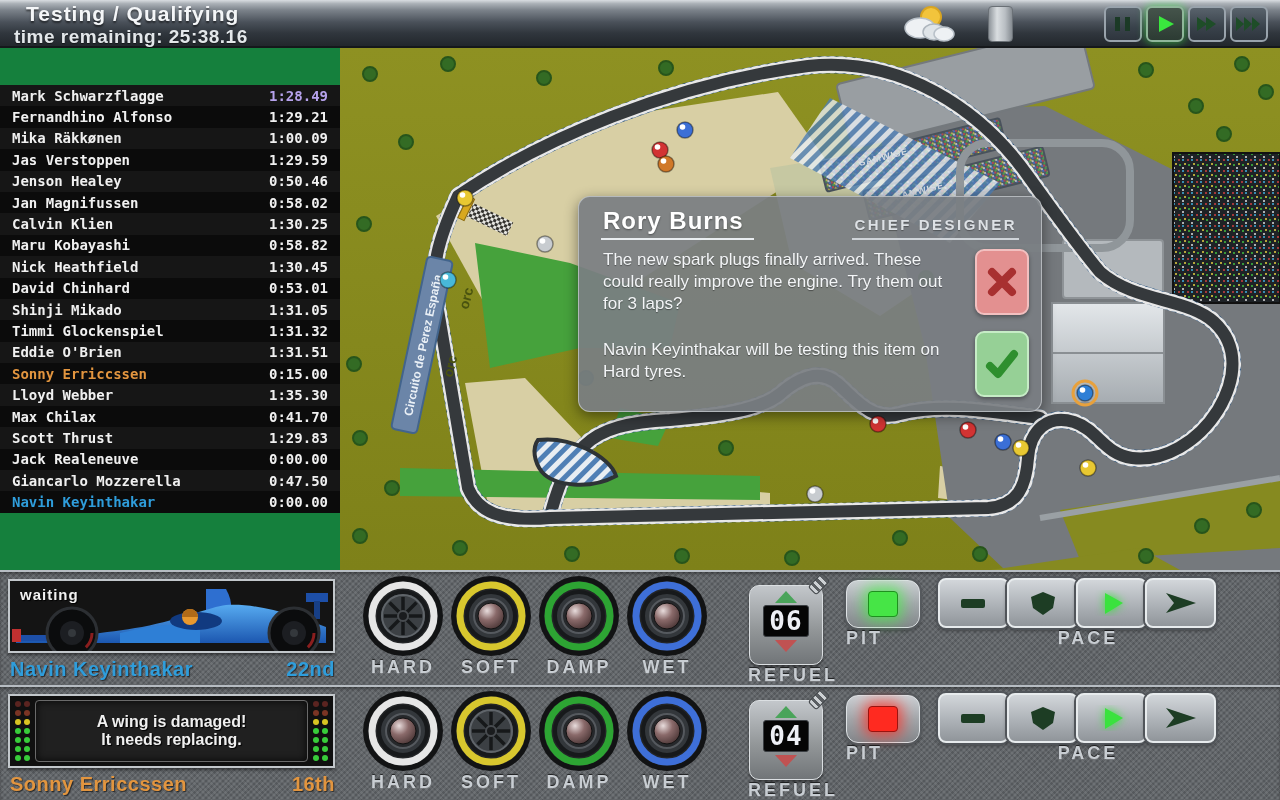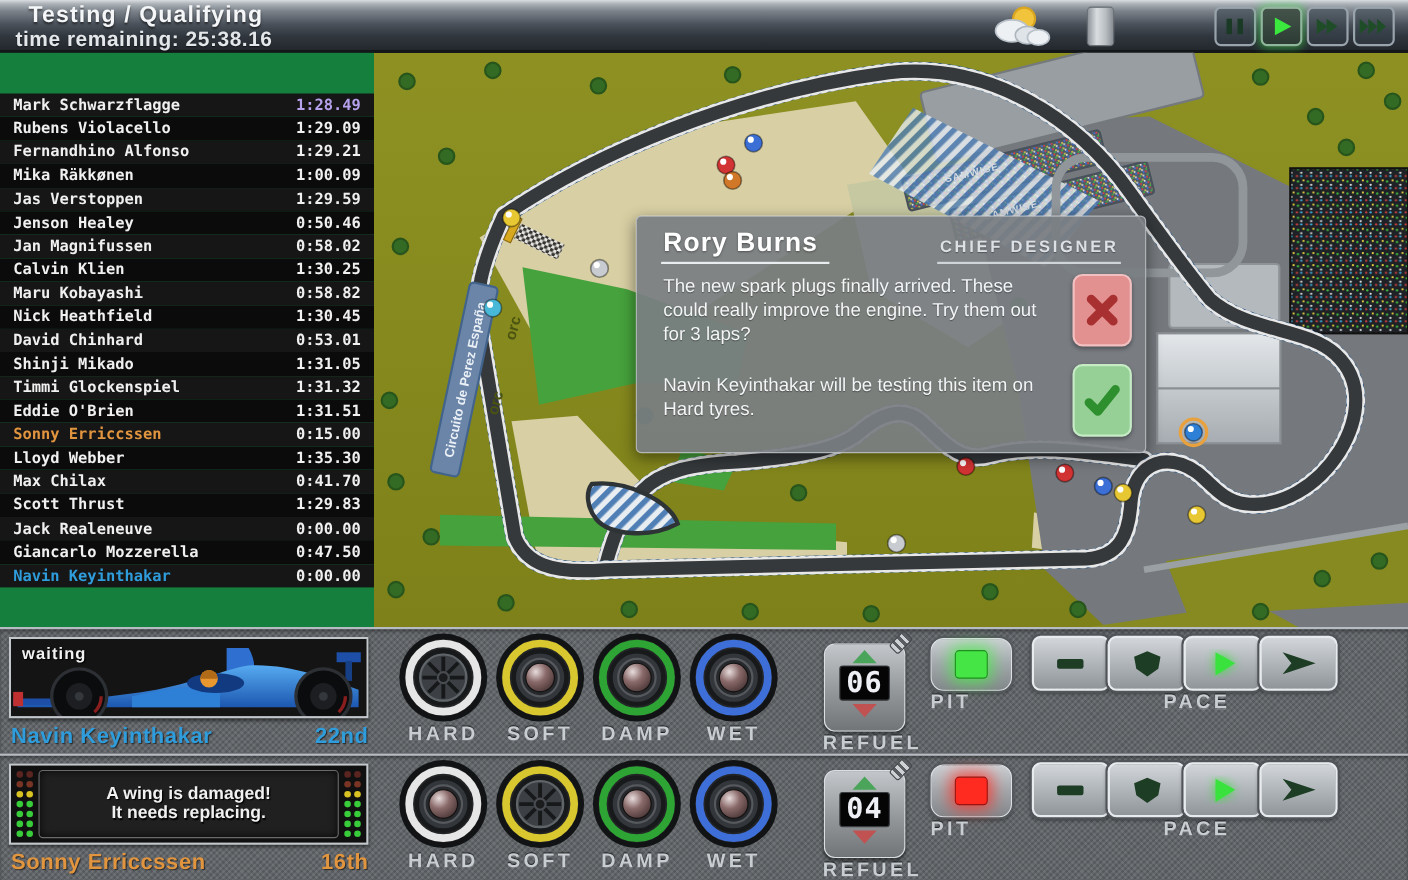--- a/index.html
+++ b/index.html
@@ -34,21 +34,21 @@
     padding:0 12px;font-family:"DejaVu Sans Mono",monospace;font-size:14px;font-weight:bold;
     color:#f0f0f0;letter-spacing:0;}
   .trow:nth-child(odd){background:#161616;}
   .trow:nth-child(even){background:#0b0b0b;}
 
   
   #map{position:absolute;left:340px;top:48px;width:940px;height:522px;}
 
   
   #dialog{position:absolute;left:578px;top:196px;width:464px;height:216px;
-    background:rgba(122,126,130,.93);border:1px solid rgba(225,230,235,.55);border-radius:5px;
+    background:rgba(122,126,130,.93);border:1px solid rgba(225,230,235,.55);border-radius:12px;
     box-shadow:0 4px 14px rgba(0,0,0,.45);color:#f3f5f7;}
   #dialog-header{position:absolute;left:22px;right:22px;top:10px;display:flex;
     justify-content:space-between;align-items:flex-end;}
   #dialog-name{font-size:24px;font-weight:bold;letter-spacing:1px;color:#fff;
     border-bottom:2px solid #e9edf0;padding:0 10px 3px 2px;text-shadow:0 1px 2px rgba(0,0,0,.4);}
   #dialog-role{font-size:15px;font-weight:bold;letter-spacing:2.5px;color:#dde1e5;
     border-bottom:2px solid #cfd4d9;padding:0 2px 5px 2px;text-shadow:0 1px 1px rgba(0,0,0,.35);}
   .dialog-text{position:absolute;left:24px;width:360px;font-size:17px;line-height:1.28;
     text-shadow:0 1px 1px rgba(0,0,0,.4);}
   #dialog-msg{top:52px;}
@@ -172,24 +172,20 @@
         </svg>
       </button>
     </div>
   </div>
 
   <div id="timing">
     <div id="timing-list">
         <div class="trow">
           <span>Mark Schwarzflagge</span>
           <span style="color: rgb(182, 162, 236);">1:28.49</span>
-        </div>
-        <div class="trow">
-          <span>Rubens Violacello</span>
-          <span>1:29.09</span>
         </div>
         <div class="trow">
           <span>Fernandhino Alfonso</span>
           <span>1:29.21</span>
         </div>
         <div class="trow">
           <span>Mika Räkkønen</span>
           <span>1:00.09</span>
         </div>
         <div class="trow">

